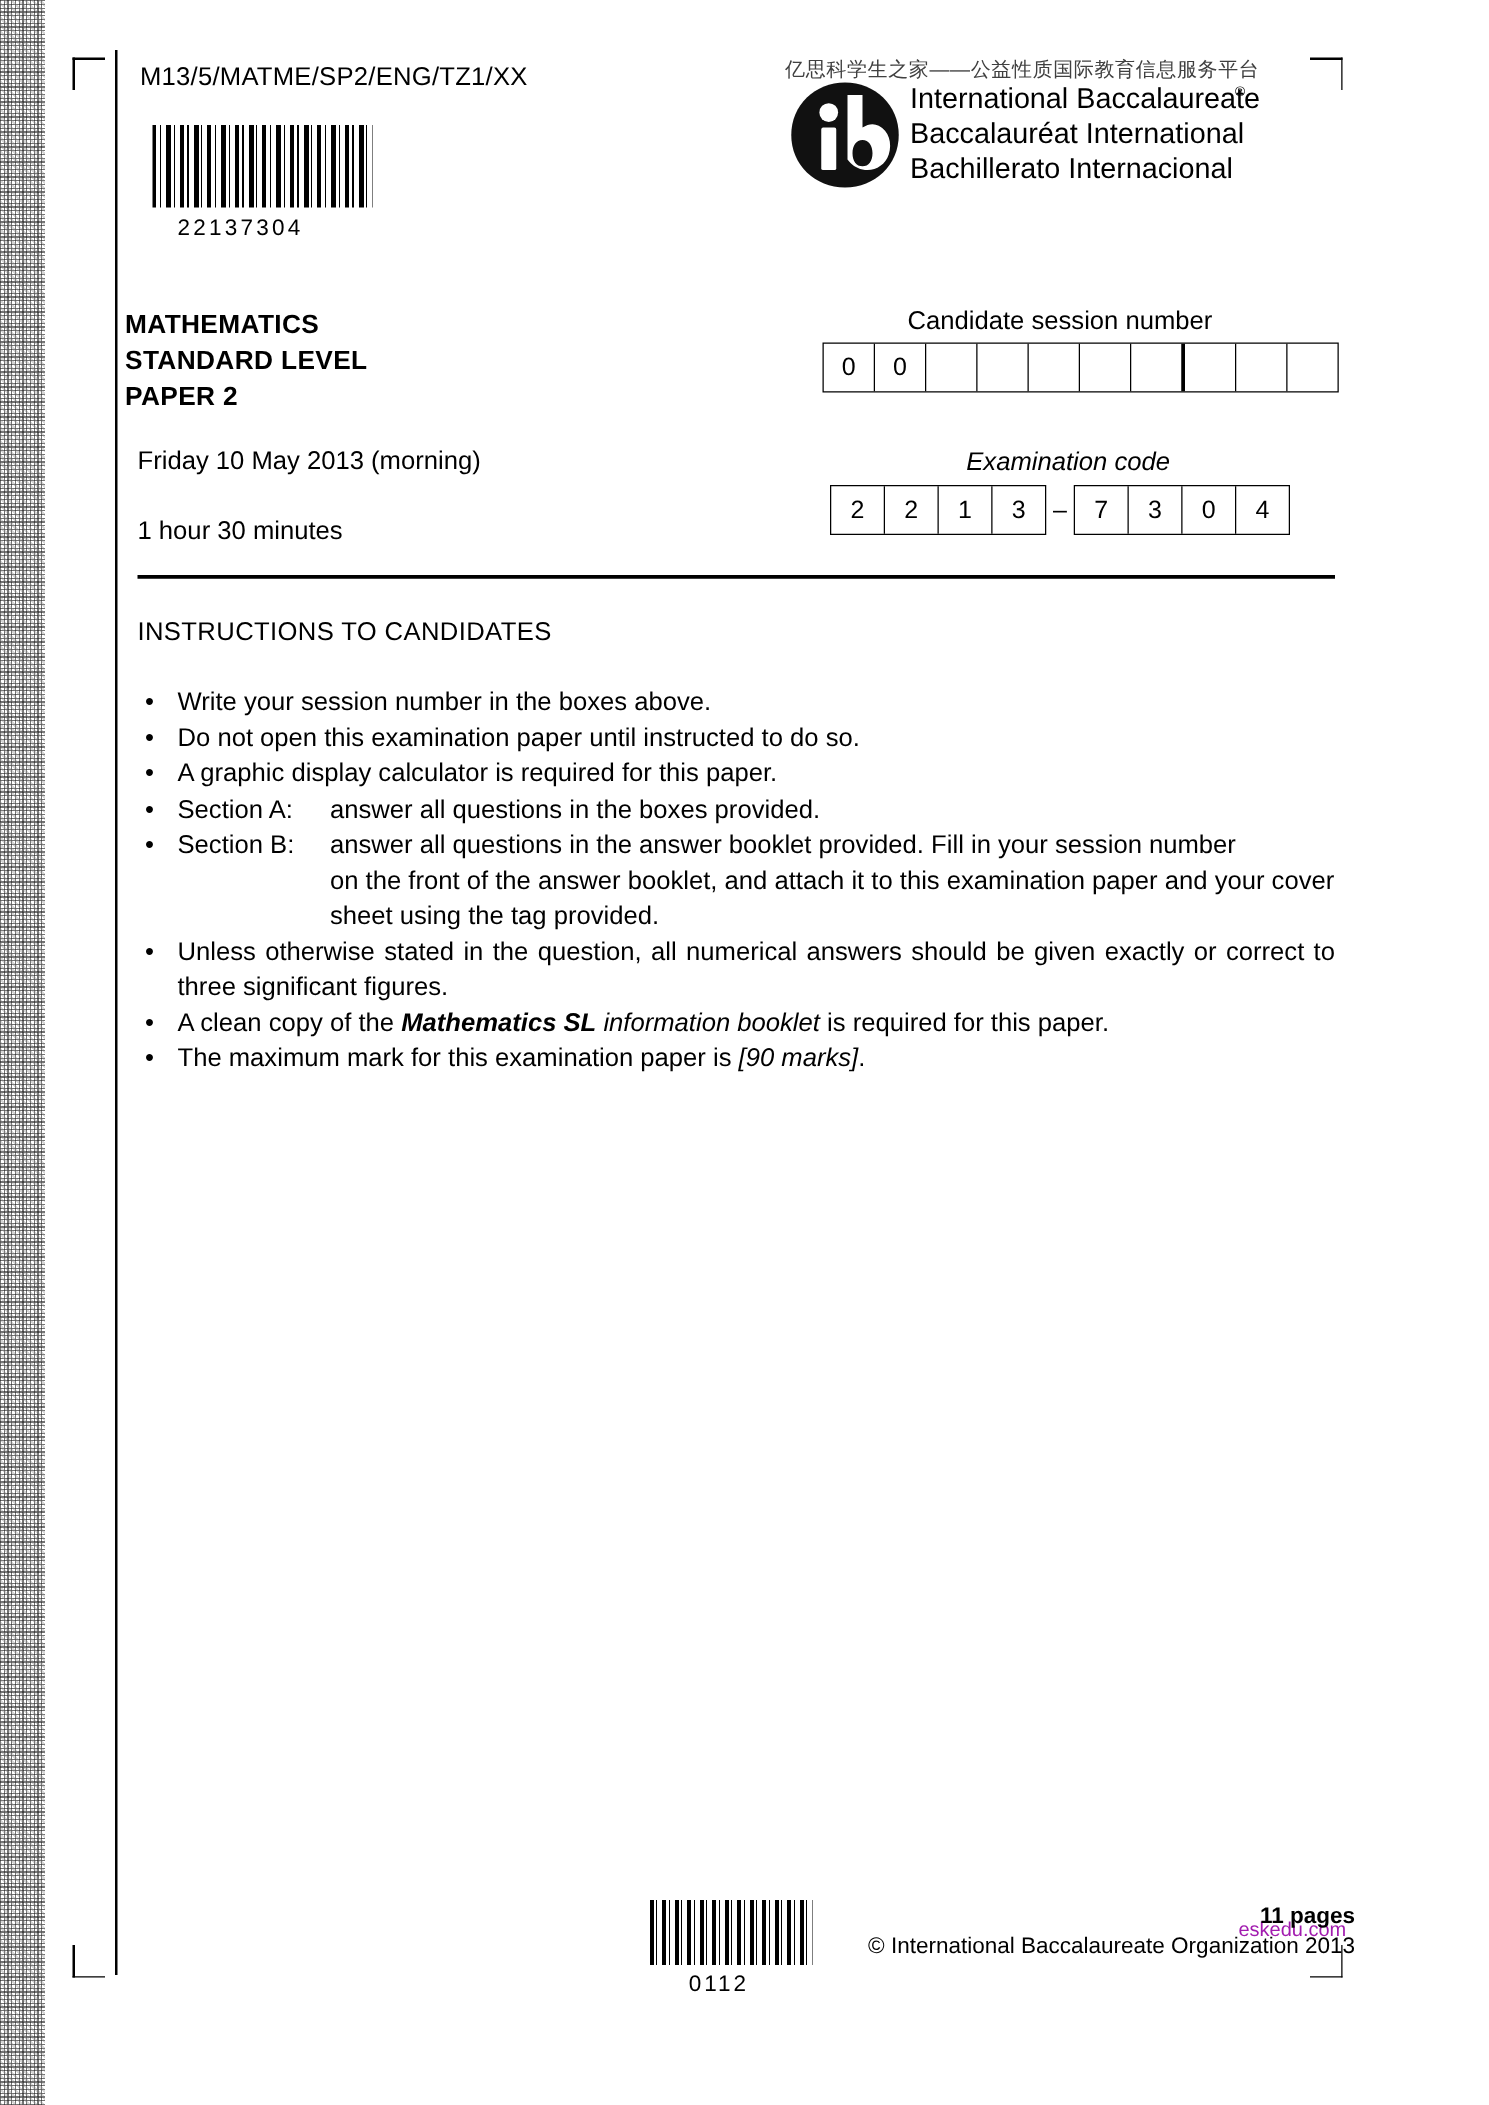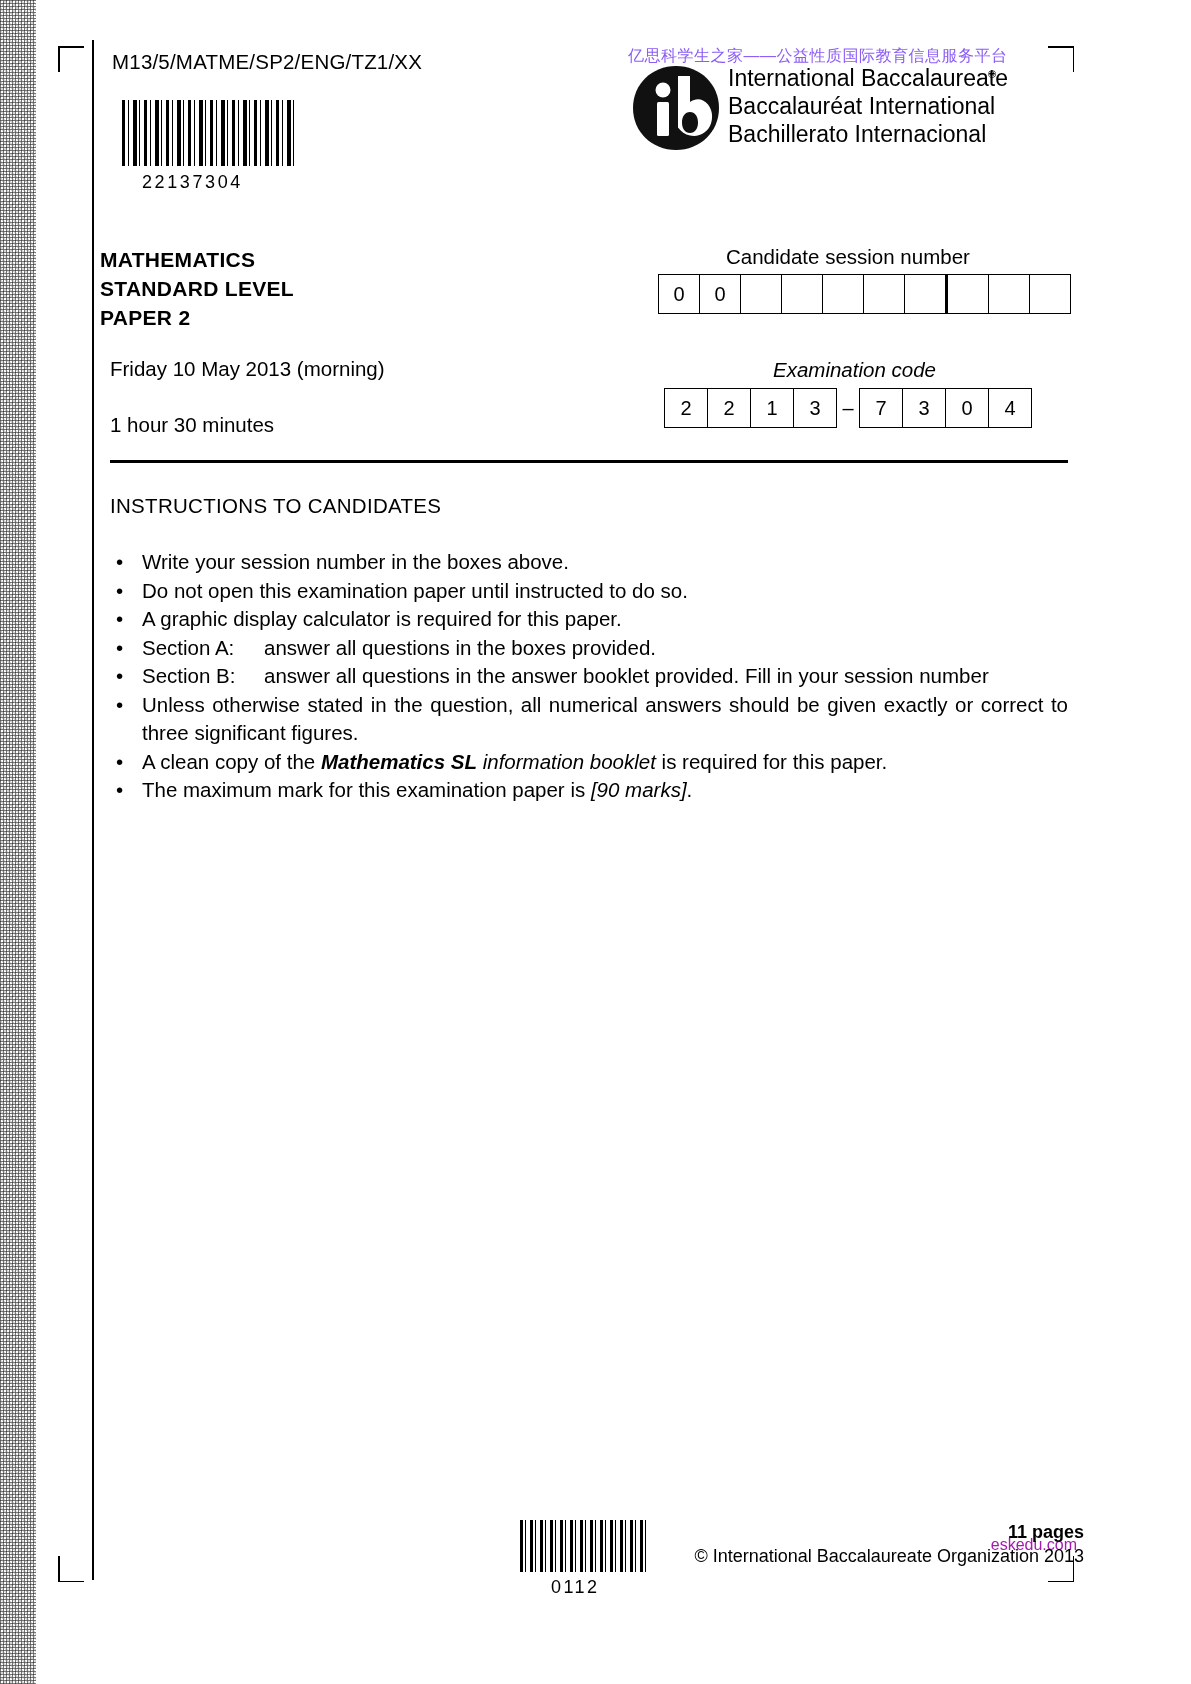--- a/index.html
+++ b/index.html
@@ -111,21 +111,21 @@
     left: 628px;
     top: 46px;
     width: 380px;
     height: 110px;
   }
   .ib-watermark {
     position: absolute;
     left: 0;
     top: 0;
     font-size: 16px;
-    color: #8b5cf6;
+    color: #404040;
     white-space: nowrap;
     letter-spacing: .5px;
   }
   .ib-mark {
     position: absolute;
     left: 2px;
     top: 18px;
     width: 92px;
     height: 88px;
   }
@@ -428,21 +428,21 @@
       <span class="itext">A graphic display calculator is required for this paper.</span>
     </div>
 
     <div class="instr-item">
       <span class="bullet">•</span>
       <span class="itext"><span class="seclabel">Section A:</span><span>answer all questions in the boxes provided.</span></span>
     </div>
 
     <div class="instr-item">
       <span class="bullet">•</span>
-      <span class="itext"><span class="seclabel">Section B:</span><span>answer all questions in the answer booklet provided.  Fill in your session number</span></span>
+      <span class="itext"><span class="seclabel">Section B:</span><span>answer all questions in the answer booklet provided.  Fill in your session number</span><span class="indent">on the front of the answer booklet, and attach it to this examination paper and your cover sheet using the tag provided.</span></span>
     </div>
 
     <div class="instr-item">
       <span class="bullet">•</span>
       <span class="itext justify">Unless otherwise stated in the question, all numerical answers should be given exactly or correct to three significant figures.</span>
     </div>
 
     <div class="instr-item">
       <span class="bullet">•</span>
       <span class="itext"><span>A clean copy of the </span><span class="bi">Mathematics SL</span><span class="i"> information booklet</span><span> is required for this paper.</span></span>

